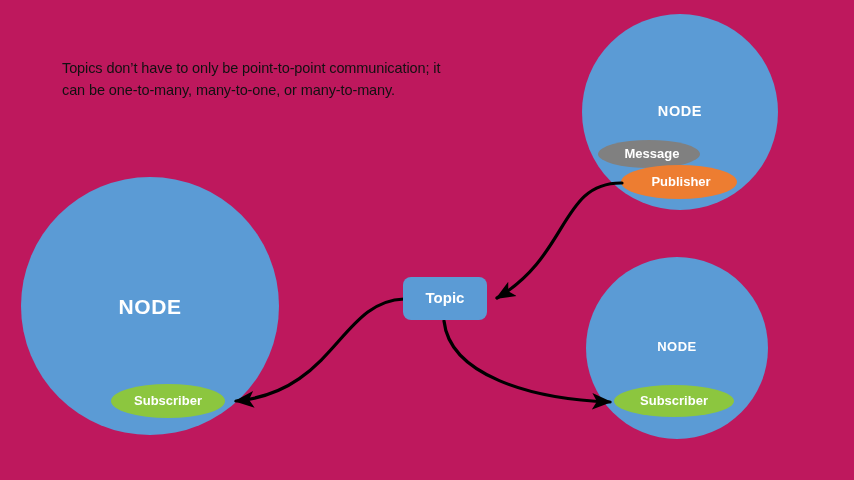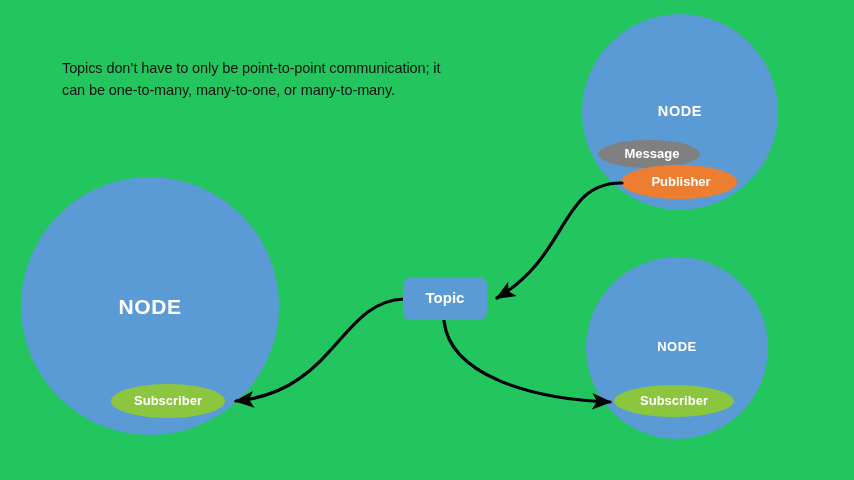--- a/index.html
+++ b/index.html
@@ -8,21 +8,21 @@
     padding: 0;
     background: #ffffff;
   }
   body {
     font-family: "Liberation Sans", sans-serif;
   }
   #slide {
     position: relative;
     width: 854px;
     height: 480px;
-    background: #22c55e;
+    background: #be185d;
     overflow: hidden;
   }
   #diagram-svg {
     position: absolute;
     left: 0;
     top: 0;
     width: 854px;
     height: 480px;
   }
   .caption {

